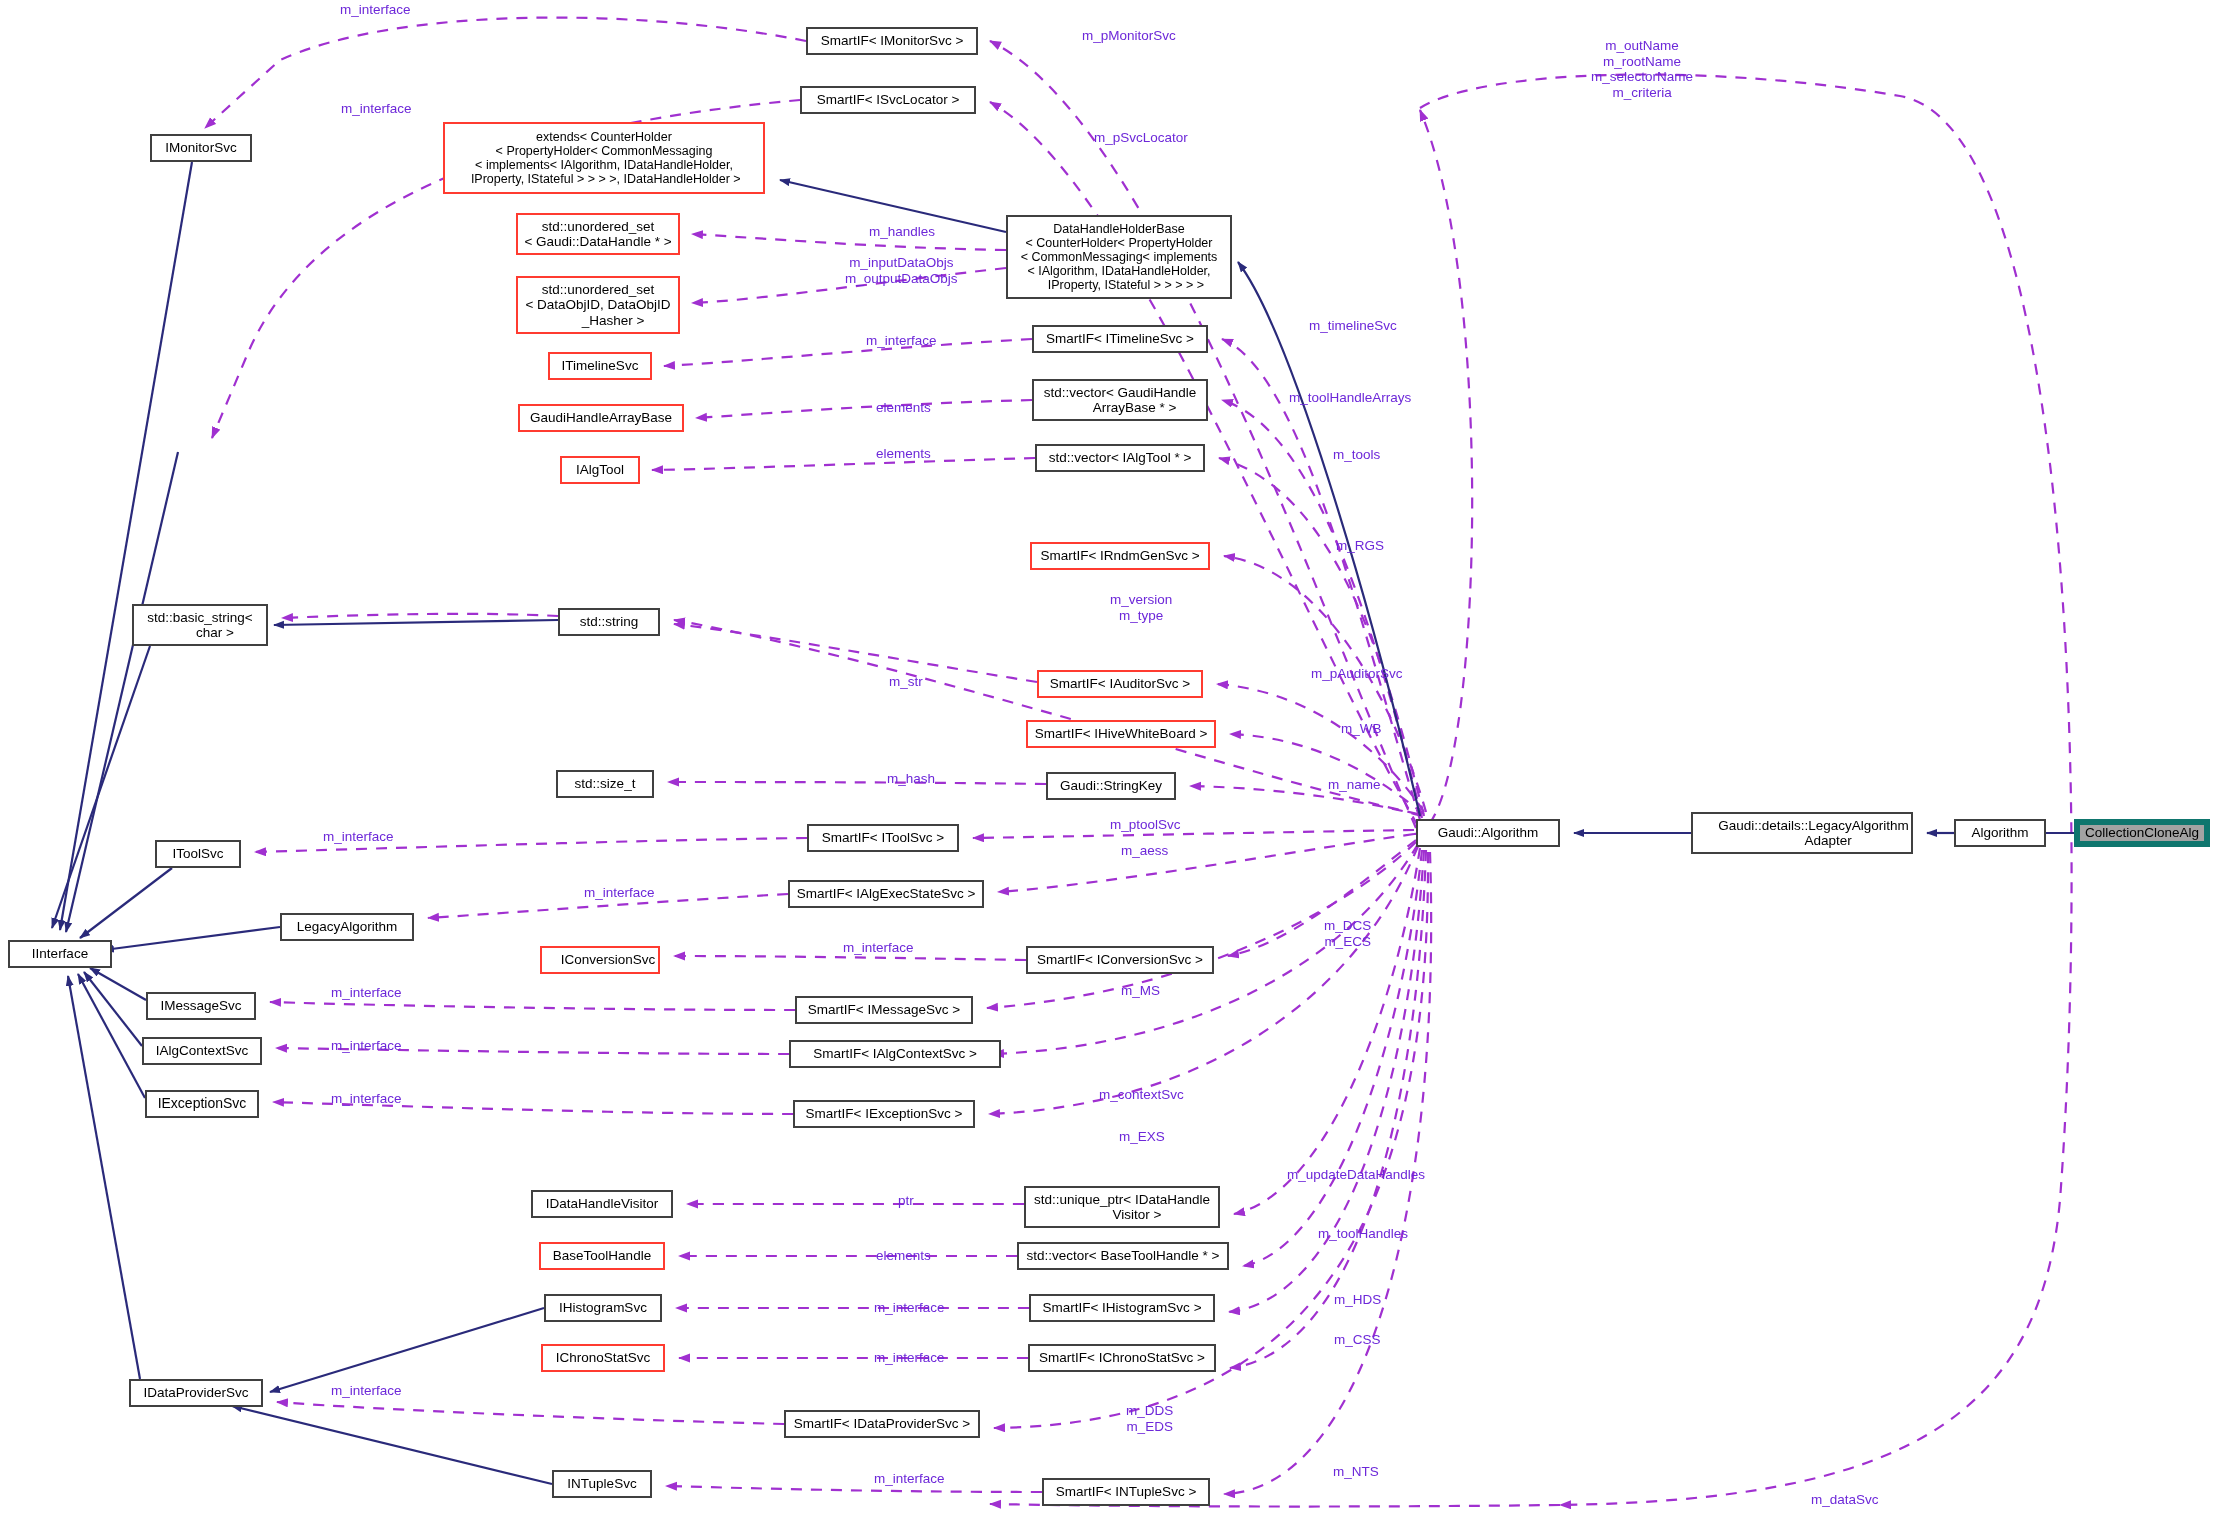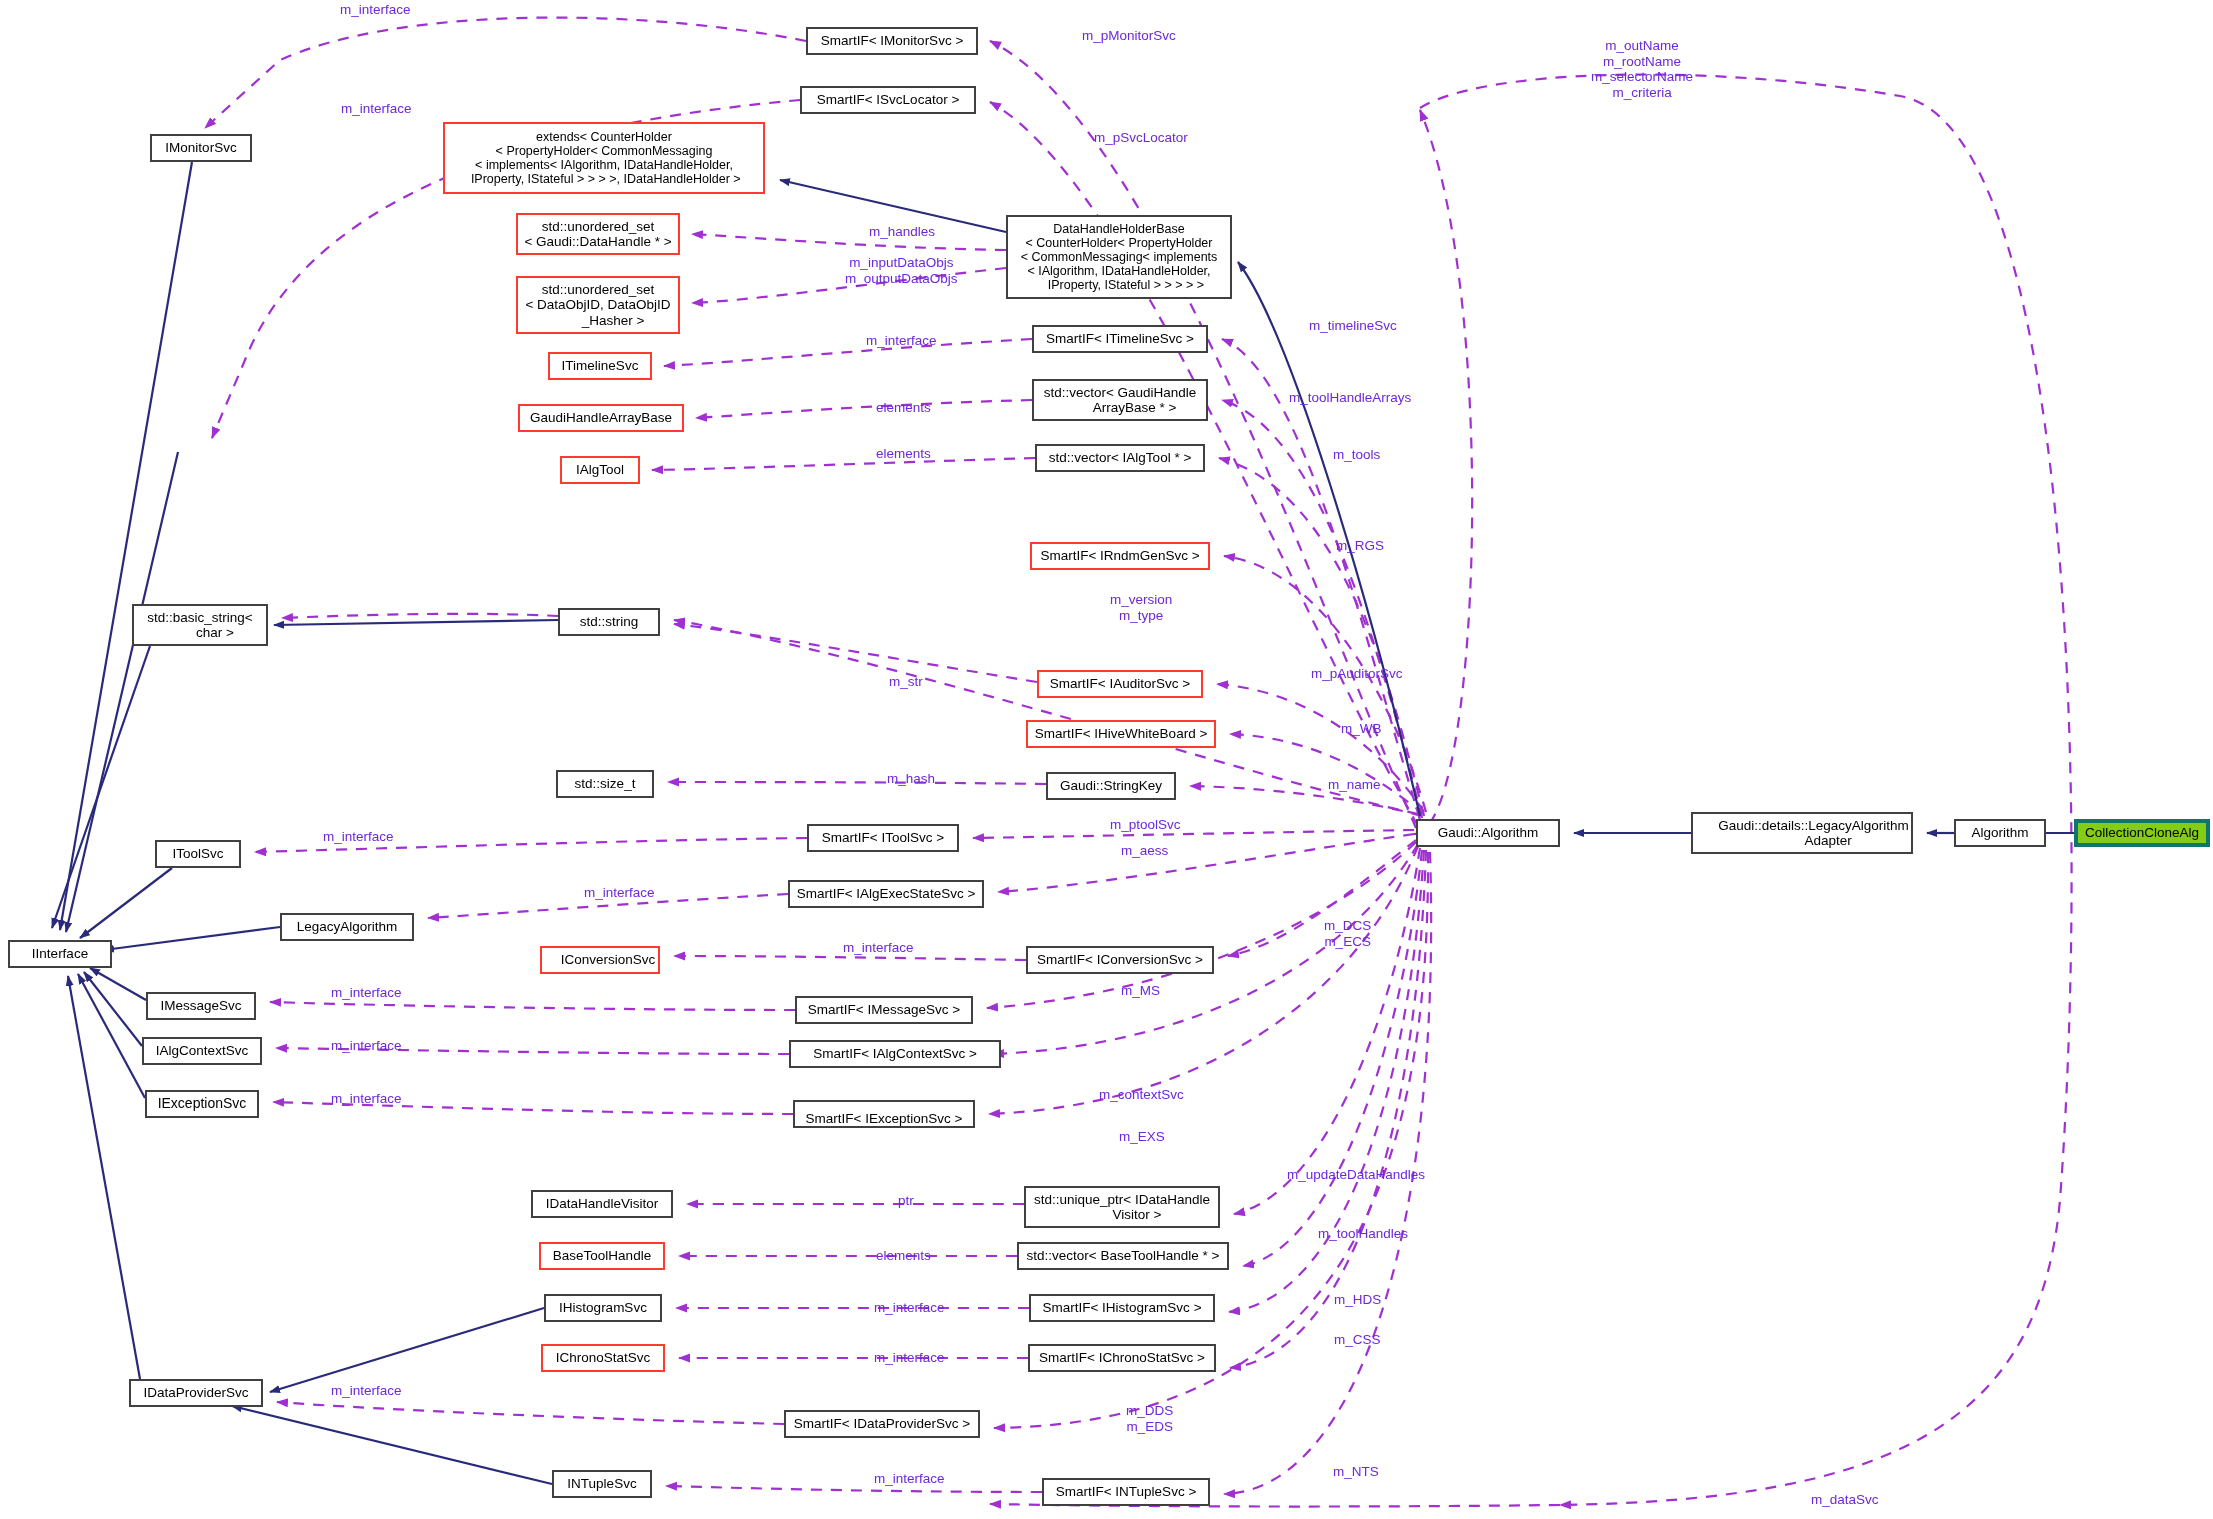--- a/index.html
+++ b/index.html
@@ -4,21 +4,21 @@
 <style>
   html,body{margin:0;padding:0;background:#ffffff;}
   body{font-family:"Liberation Sans","DejaVu Sans",sans-serif;}
   #canvas{position:relative;width:2213px;height:1519px;background:#fff;overflow:hidden;}
   svg.edges{position:absolute;left:0;top:0;width:2213px;height:1519px;pointer-events:none;}
   .node{position:absolute;box-sizing:border-box;display:flex;align-items:center;justify-content:center;
         text-align:center;background:#ffffff;line-height:1.12;white-space:pre;}
   .node span{display:block;}
   .n-grey{border:2px solid #404040;}
   .n-red{border:2px solid #ff3b30;}
-  .n-filled{border:4px solid #0f766e;background:#84cc16;}
+  .n-filled{border:6px solid #0f766e;background:#a3a3a3;}
   .elabel{position:absolute;color:#6d28d9;white-space:pre;text-align:center;line-height:1.15;margin-left:21px;}
 </style>
 </head>
 <body>
 
 <div id="canvas">
 
   <svg class="edges" viewBox="0 0 2213 1519">
     <defs>
       <marker id="arrBlue" markerWidth="12" markerHeight="12" refX="10" refY="4" orient="auto" markerUnits="userSpaceOnUse">
@@ -204,21 +204,21 @@
       <div class="node n-grey" style="left: 788px; top: 880px; width: 196px; height: 28px; font-size: 13.5px;"><span>SmartIF&lt; IAlgExecStateSvc &gt;</span></div>
       <div class="node n-grey" style="left: 280px; top: 913px; width: 134px; height: 28px; font-size: 13.5px;"><span>LegacyAlgorithm</span></div>
       <div class="node n-grey" style="left: 8px; top: 940px; width: 104px; height: 28px; font-size: 13.5px;"><span>IInterface</span></div>
       <div class="node n-red" style="left: 540px; top: 946px; width: 120px; height: 28px; font-size: 13.5px; padding-left: 16px;"><span>IConversionSvc</span></div>
       <div class="node n-grey" style="left: 1026px; top: 946px; width: 188px; height: 28px; font-size: 13.5px;"><span>SmartIF&lt; IConversionSvc &gt;</span></div>
       <div class="node n-grey" style="left: 146px; top: 992px; width: 110px; height: 28px; font-size: 13.5px;"><span>IMessageSvc</span></div>
       <div class="node n-grey" style="left: 795px; top: 996px; width: 178px; height: 28px; font-size: 13.5px;"><span>SmartIF&lt; IMessageSvc &gt;</span></div>
       <div class="node n-grey" style="left: 142px; top: 1037px; width: 120px; height: 28px; font-size: 13.5px;"><span>IAlgContextSvc</span></div>
       <div class="node n-grey" style="left: 789px; top: 1040px; width: 212px; height: 28px; font-size: 13.5px;"><span>SmartIF&lt; IAlgContextSvc &gt;</span></div>
       <div class="node n-grey" style="left: 145px; top: 1090px; width: 114px; height: 28px; font-size: 14px;"><span>IExceptionSvc</span></div>
-      <div class="node n-grey" style="left: 793px; top: 1100px; width: 182px; height: 28px; font-size: 13.5px; align-items: flex-end;"><span>SmartIF&lt; IExceptionSvc &gt;</span></div>
+      <div class="node n-grey" style="left: 793px; top: 1100px; width: 182px; height: 28px; font-size: 13.5px;"><span>SmartIF&lt; IExceptionSvc &gt;</span></div>
       <div class="node n-grey" style="left: 531px; top: 1190px; width: 142px; height: 28px; font-size: 13.5px;"><span>IDataHandleVisitor</span></div>
       <div class="node n-grey" style="left: 1024px; top: 1186px; width: 196px; height: 42px; font-size: 13.5px;"><span>std::unique_ptr&lt; IDataHandle
         Visitor &gt;</span></div>
       <div class="node n-red" style="left: 539px; top: 1242px; width: 126px; height: 28px; font-size: 13.5px;"><span>BaseToolHandle</span></div>
       <div class="node n-grey" style="left: 1017px; top: 1242px; width: 212px; height: 28px; font-size: 13.5px;"><span>std::vector&lt; BaseToolHandle * &gt;</span></div>
       <div class="node n-grey" style="left: 544px; top: 1294px; width: 118px; height: 28px; font-size: 13.5px;"><span>IHistogramSvc</span></div>
       <div class="node n-grey" style="left: 1029px; top: 1294px; width: 186px; height: 28px; font-size: 13.5px;"><span>SmartIF&lt; IHistogramSvc &gt;</span></div>
       <div class="node n-red" style="left: 541px; top: 1344px; width: 124px; height: 28px; font-size: 13.5px; align-items: center;"><span>IChronoStatSvc</span></div>
       <div class="node n-grey" style="left: 1028px; top: 1344px; width: 188px; height: 28px; font-size: 13.5px;"><span>SmartIF&lt; IChronoStatSvc &gt;</span></div>
       <div class="node n-grey" style="left: 129px; top: 1379px; width: 134px; height: 28px; font-size: 13.5px;"><span>IDataProviderSvc</span></div>

